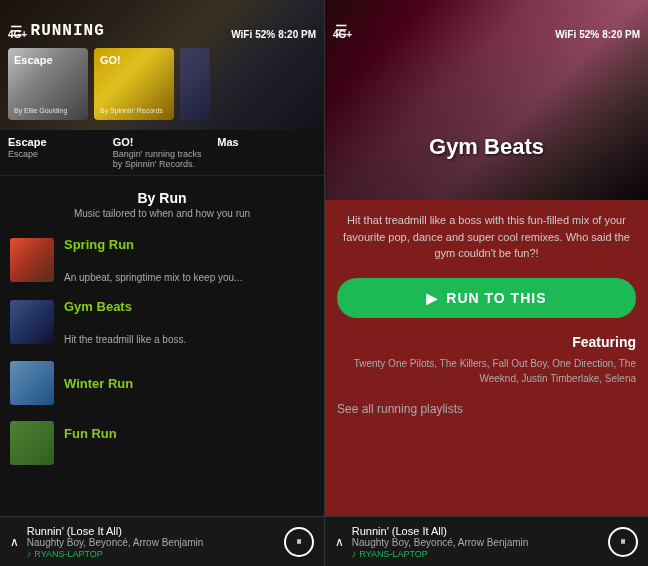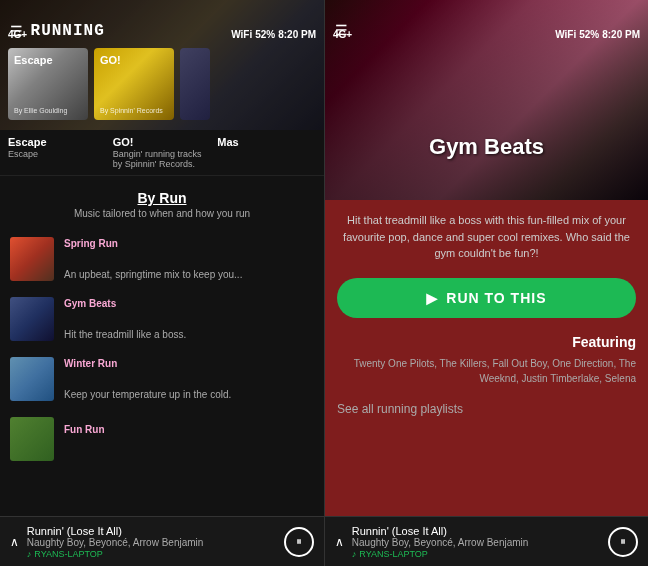--- a/index.html
+++ b/index.html
@@ -179,21 +179,20 @@
 
     .section-header {
       text-align: center;
       padding: 14px 8px 4px;
     }
 
     .section-title {
       color: #fff;
       font-size: 14px;
       font-weight: bold;
-      text-decoration: underline;
     }
 
     .section-subtitle {
       color: #aaa;
       font-size: 10px;
       margin-top: 2px;
       text-align: center;
     }
 
     .playlist-list {
@@ -228,22 +227,22 @@
     .thumb-fun {
       background: linear-gradient(135deg, #508030 0%, #306020 100%);
     }
 
     .playlist-info {
       flex: 1;
       min-width: 0;
     }
 
     .playlist-name {
-      color: #f9a8d4;
-      font-size: 10px;
+      color: #84cc16;
+      font-size: 13px;
       font-weight: bold;
     }
 
     .playlist-desc {
       color: #aaa;
       font-size: 10px;
       margin-top: 20px;
       white-space: nowrap;
       overflow: hidden;
       text-overflow: ellipsis;
@@ -499,21 +498,20 @@
         <div class="playlist-thumb thumb-gym"></div>
         <div class="playlist-info">
           <div class="playlist-name">Gym Beats</div>
           <div class="playlist-desc">Hit the treadmill like a boss.</div>
         </div>
       </div>
       <div class="playlist-item">
         <div class="playlist-thumb thumb-winter"></div>
         <div class="playlist-info">
           <div class="playlist-name">Winter Run</div>
-          <div class="playlist-desc">Keep your temperature up in the cold.</div>
         </div>
       </div>
       <div class="playlist-item">
         <div class="playlist-thumb thumb-fun"></div>
         <div class="playlist-info">
           <div class="playlist-name">Fun Run</div>
           <div class="playlist-desc"></div>
         </div>
       </div>
     </div>

